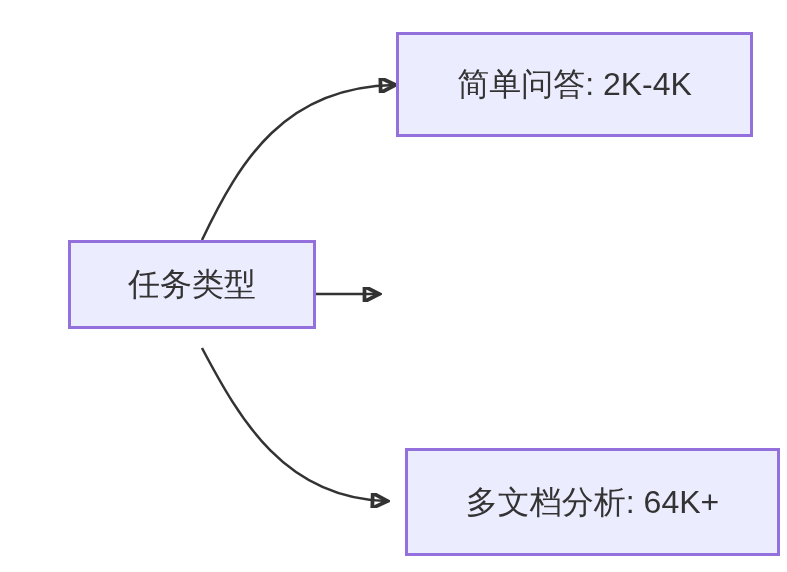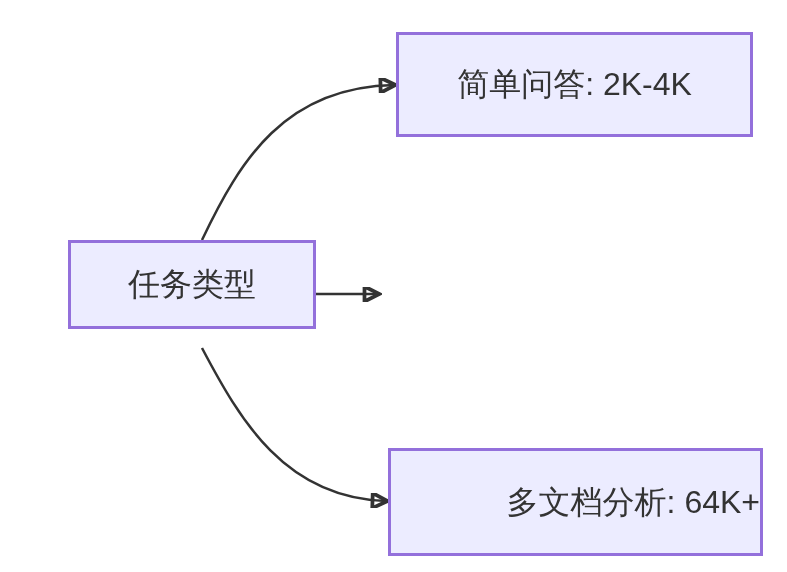--- a/index.html
+++ b/index.html
@@ -35,21 +35,21 @@
     align-items:center;
     justify-content:center;
     color:var(--text);
     font-size:32px;
     line-height:1.2;
     white-space:nowrap;
   }
   .node-root   {left:32px;  top:240px; width:248px; height:89px;margin-left:36px;}
   .node-branch0{left:396px; top:32px;  width:357px; height:105px;}
   .node-branch1{left:380px; top:238px; width:392px; height:109px;}
-  .node-branch2{left:388px; top:448px; width:375px; height:108px;justify-content:flex-end;}
+  .node-branch2{left:405px; top:448px; width:375px; height:108px;}
 </style>
 </head>
 <body>
 
 <div class="canvas">
 
   <svg class="edges" viewBox="0 0 787 572" xmlns="http://www.w3.org/2000/svg" aria-hidden="true">
     <defs>
       <marker id="arrowhead" viewBox="0 0 10 10" refX="9" refY="5" markerWidth="8" markerHeight="6" orient="auto-start-reverse" markerUnits="strokeWidth">
         <path d="M0 0 L10 5 L0 10 Z" fill="#333333"></path>

